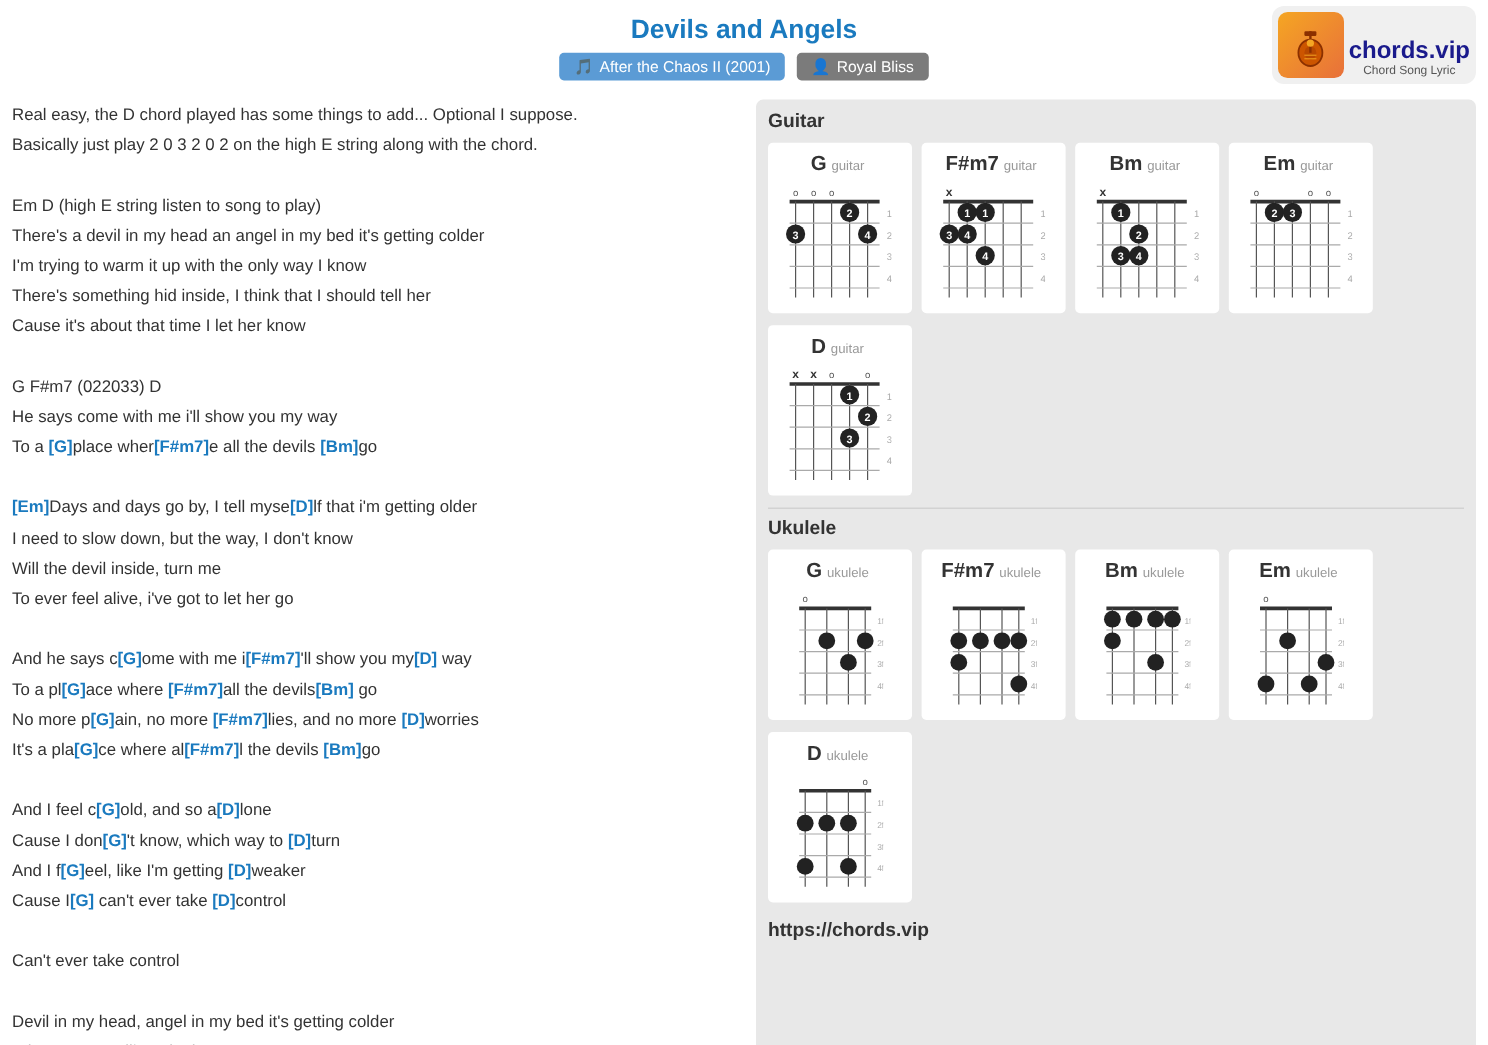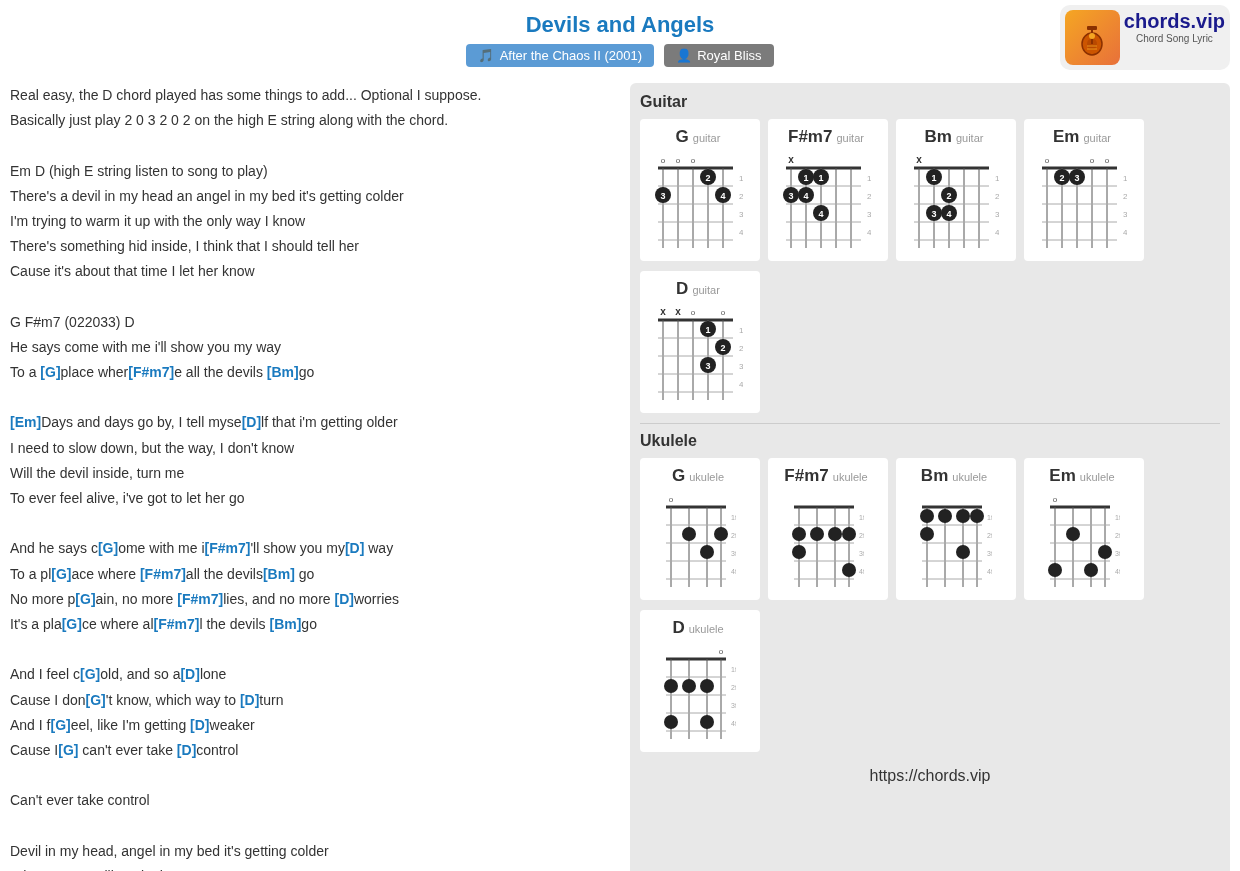--- a/index.html
+++ b/index.html
@@ -117,45 +117,44 @@
       display: block;
       margin: 0 auto;
     }
     .section-divider {
       border: none;
       border-top: 1px solid #ccc;
       margin: 8px 0;
     }
     .url-footer {
       font-size: 16px;
-      font-weight: normal;
+      font-weight: bold;
       color: #333;
       padding: 5px 0;
-      text-align: center;
     }
   </style>
 </head>
 <body>
 
 <div class="page-container">
 
   <div class="header">
     <div class="header-title">Devils and Angels</div>
     <div class="header-badges">
       <div class="badge badge-album">
         <span>🎵</span>
         <span>After the Chaos II (2001)</span>
       </div>
       <div class="badge badge-artist">
         <span>👤</span>
         <span>Royal Bliss</span>
       </div>
     </div>
     <div class="logo-area">
-      <div style="display:flex;align-items:flex-start;background:#f0f0f0;border-radius:10px;padding:5px;">
+      <div style="display:flex;align-items:flex-end;background:#f0f0f0;border-radius:10px;padding:5px;">
         <div style="width:55px;height:55px;background:linear-gradient(135deg,#f5a623,#e8703a);border-radius:8px;display:flex;align-items:center;justify-content:center;margin-right:4px;">
           <svg width="40" height="40" viewBox="0 0 40 40">
             <ellipse cx="20" cy="26" rx="10" ry="11" fill="#cc5500" stroke="#8b3000" stroke-width="1.5"></ellipse>
             <ellipse cx="20" cy="26" rx="5" ry="5.5" fill="#8b3000" opacity="0.3"></ellipse>
             <rect x="19" y="8" width="2" height="18" fill="#8b3000"></rect>
             <rect x="15" y="8" width="10" height="4" rx="1" fill="#8b3000"></rect>
             <circle cx="20" cy="18" r="3" fill="#f5a623"></circle>
             <line x1="15" y1="28" x2="25" y2="28" stroke="#f5a623" stroke-width="0.8"></line>
             <line x1="15" y1="31" x2="25" y2="31" stroke="#f5a623" stroke-width="0.8"></line>
           </svg>

